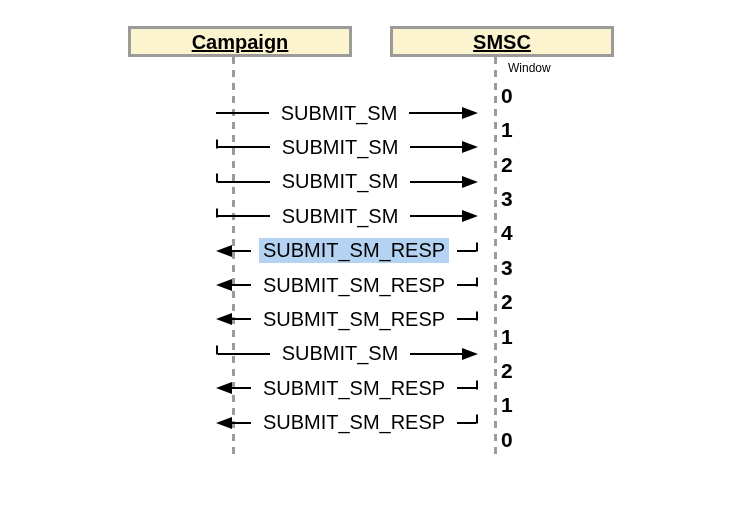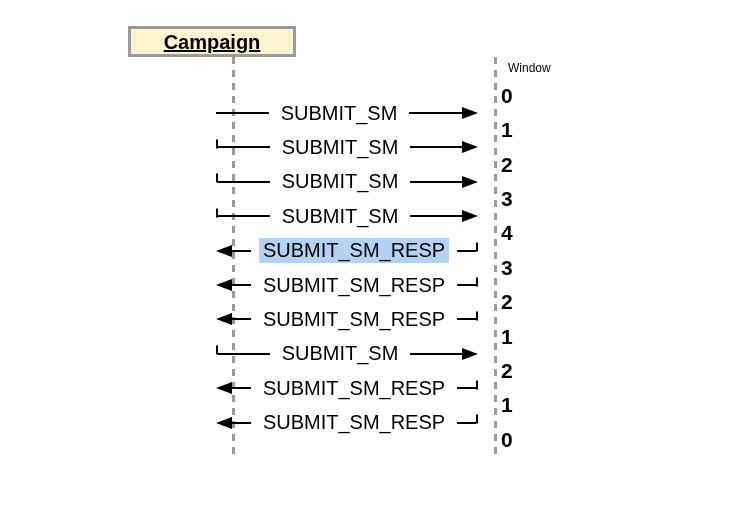--- a/index.html
+++ b/index.html
@@ -13,21 +13,21 @@
   }
   html,body{margin:0;padding:0;}
   body{
     width:750px;height:513px;background:var(--bg);
     font-family:"Liberation Sans",sans-serif;color:var(--text);
     overflow:hidden;
   }
   #canvas{position:relative;width:750px;height:513px;background:var(--bg);}
 
   .actor-box{
-    position:absolute;top:26px;width:168px;height:31px;
+    position:absolute;top:26px;width:224px;height:31px;
     background:var(--actor-fill);
     border:3px solid var(--actor-border);
     box-sizing:border-box;
     display:flex;align-items:center;justify-content:center;
   }
   .actor-label{
     font-size:20px;font-weight:bold;text-decoration:underline;
     white-space:nowrap;line-height:1;
   }
 
@@ -66,20 +66,23 @@
 </style>
 </head>
 <body>
 
 <div id="canvas">
 
   <div class="actor-box" style="left:128px;">
     <span class="actor-label">Campaign</span>
   </div>
 
+  <div class="actor-box" style="left:390px;">
+    <span class="actor-label">SMSC</span>
+  </div>
 
   <div class="lifeline" style="left:231.5px;"></div>
   <div class="lifeline" style="left:493.5px;"></div>
 
   <div class="window-label">Window</div>
 
   <div id="messages">
       <div class="msg-row right" style="top: 98px;">
         <span class="hline"></span>
         <span class="msg-label">SUBMIT_SM</span>

